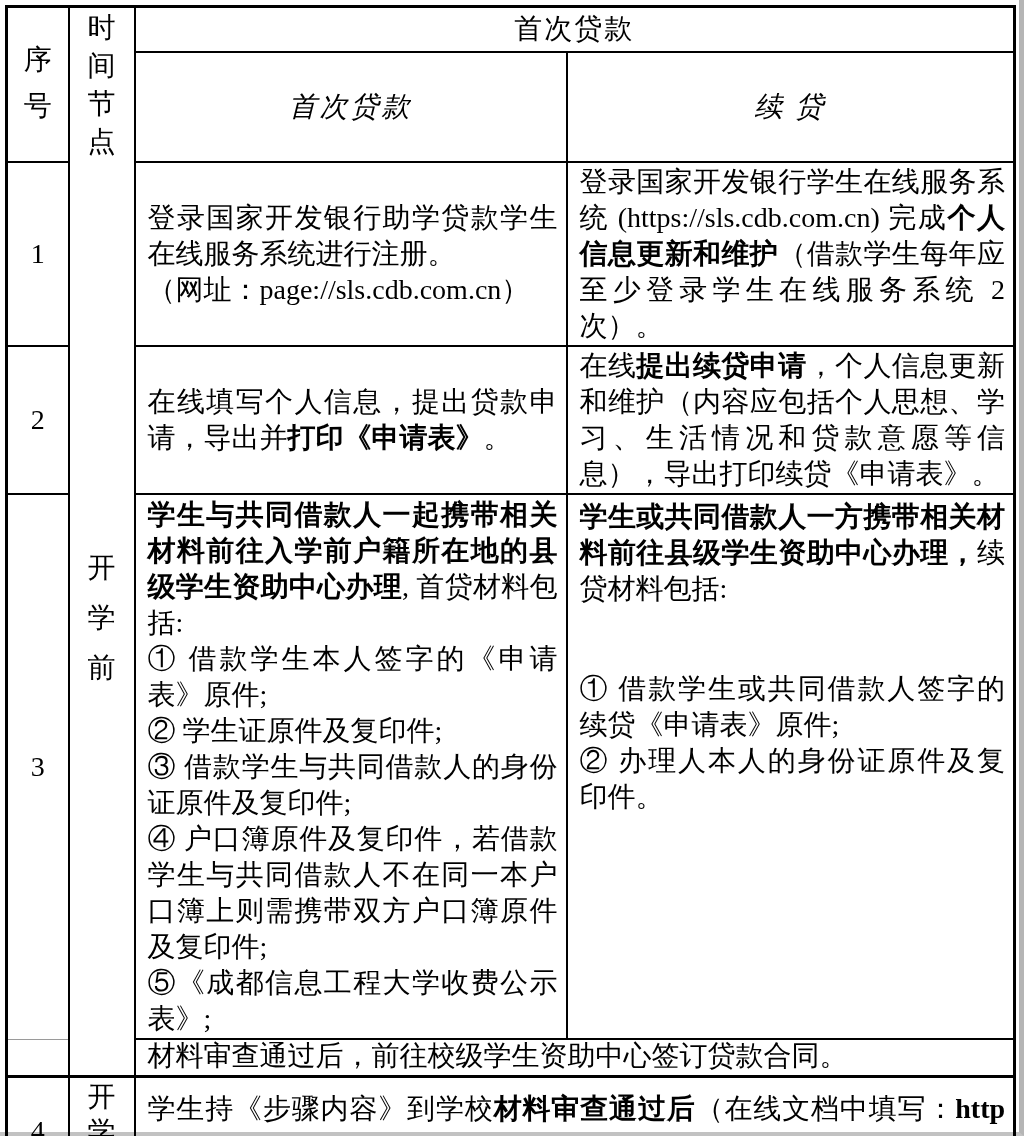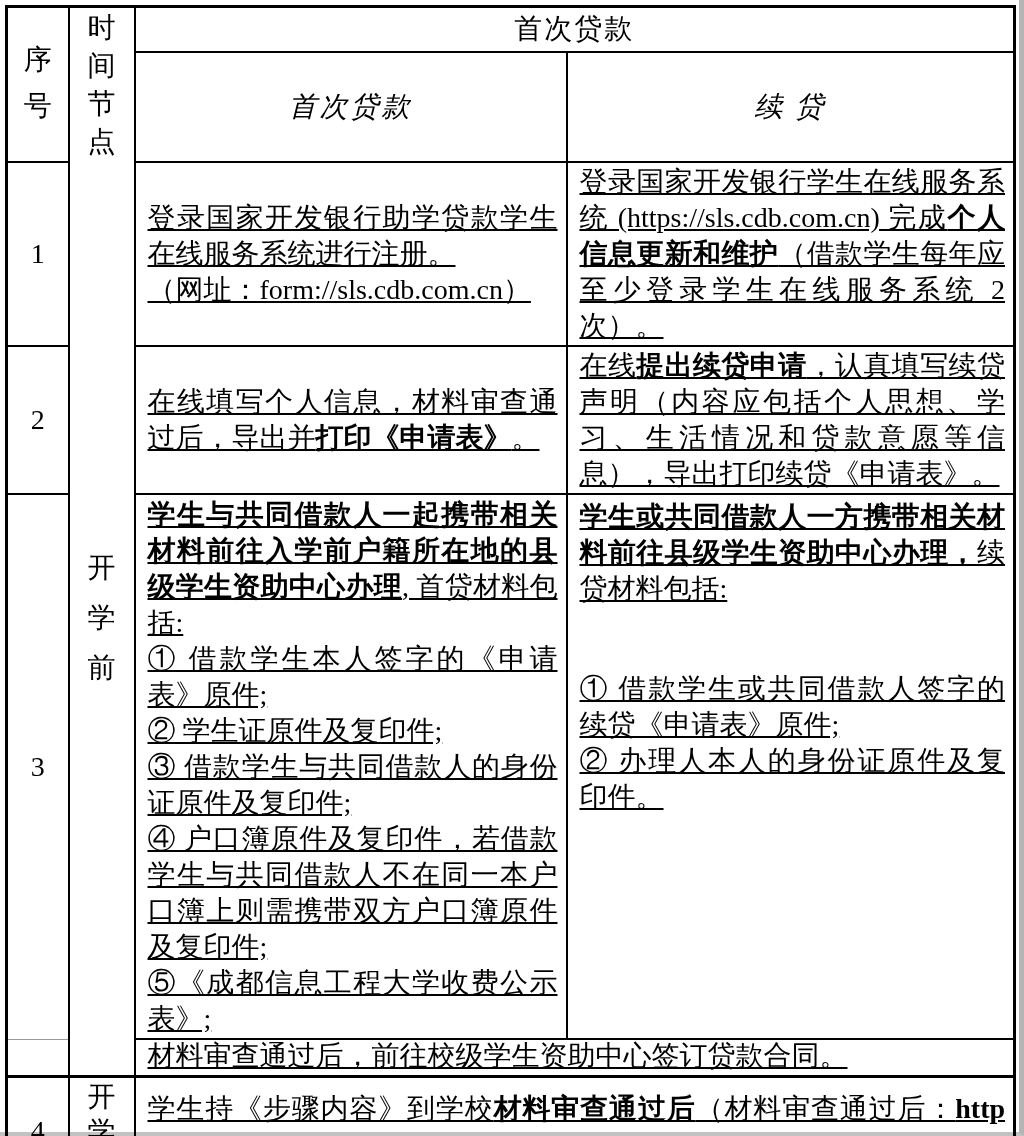--- a/index.html
+++ b/index.html
@@ -42,21 +42,21 @@
   .vert-loose{line-height:50px;}
   .vert-after{line-height:35px;}
   
   td.num{text-align:center;font-size:28px;}
   
   td.cell{
     text-align:justify;
     padding:1px 8px 1px 12px;
     line-height:36px;
   }
-  td.cell .para{text-align:justify;text-decoration:underline;}
+  td.cell .para{text-align:justify;}
   .bd{font-weight:700;}
   .url{word-break:break-all;}
   .para-gap{margin-top:64px;}
   td.v-top{vertical-align:top;padding-top:4px;}
   
   td.bt-hidden{border-top-style:hidden;}
   td.bb-hidden{border-bottom-style:hidden;}
   td.thin-top{border-top:1px solid #9a9a9a;}
   td.thin-bottom{border-bottom:1px solid #9a9a9a;}
   tr.row4 td{border-top:3px solid #000;}
@@ -99,36 +99,36 @@
 
     <tr style="height:147px;">
       <td class="num">
         <span>1</span>
       </td>
       <td class="bt-hidden" rowspan="4">
         <div class="vert vert-loose">开学前</div>
       </td>
       <td class="cell">
             <div class="para"><span>登录国家开发银行助学贷款学生在线服务系统进行注册。</span></div>
-            <div class="para"><span>（网址：form://sls.cdb.com.cn）</span></div>
+            <div class="para"><span>（网址：page://sls.cdb.com.cn）</span></div>
           </td>
       <td class="cell">
             <div class="para"><span>登录国家开发银行学生在线服务系统 (https://sls.cdb.com.cn) 完成</span><span class="bd">个人信息更新和维护</span><span>（借款学生每年应至少登录学生在线服务系统 2 次）。</span></div>
           </td>
     </tr>
 
     <tr style="height:145px;">
       <td class="num">
         <span>2</span>
       </td>
       <td class="cell">
-            <div class="para"><span>在线填写个人信息，材料审查通过后，导出并</span><span class="bd">打印《申请表》</span><span>。</span></div>
+            <div class="para"><span>在线填写个人信息，提出贷款申请，导出并</span><span class="bd">打印《申请表》</span><span>。</span></div>
           </td>
       <td class="cell">
-            <div class="para"><span>在线</span><span class="bd">提出续贷申请</span><span>，认真填写续贷声明（内容应包括个人思想、学习、生活情况和贷款意愿等信息），导出打印续贷《申请表》。</span></div>
+            <div class="para"><span>在线</span><span class="bd">提出续贷申请</span><span>，个人信息更新和维护（内容应包括个人思想、学习、生活情况和贷款意愿等信息），导出打印续贷《申请表》。</span></div>
           </td>
     </tr>
 
     <tr style="height:545px;">
       <td class="num thin-bottom">
         <span>3</span>
       </td>
       <td class="cell">
             <div class="para"><span class="bd">学生与共同借款人一起携带相关材料前往入学前户籍所在地的县级学生资助中心办理</span><span>, 首贷材料包括:</span></div>
             <div class="para"><span>① 借款学生本人签字的《申请表》原件;</span></div>
@@ -152,18 +152,18 @@
     </tr>
 
     <tr class="row4" style="height:105px;">
       <td class="num">
         <span>4</span>
       </td>
       <td>
         <div class="vert vert-after">开学后</div>
       </td>
       <td class="cell r4-cell" colspan="2">
-            <div class="para"><span>学生持《步骤内容》到学校</span><span class="bd">材料审查通过后</span><span>（材料审查通过后：</span><span class="bd url">https://docs.qq.com/form/page/DTHh3UllOR0FoWHpk</span></div>
+            <div class="para"><span>学生持《步骤内容》到学校</span><span class="bd">材料审查通过后</span><span>（在线文档中填写：</span><span class="bd url">https://docs.qq.com/form/page/DTHh3UllOR0FoWHpk</span></div>
           </td>
     </tr>
   </tbody>
     </table>
 </div>
 
 </body></html>

